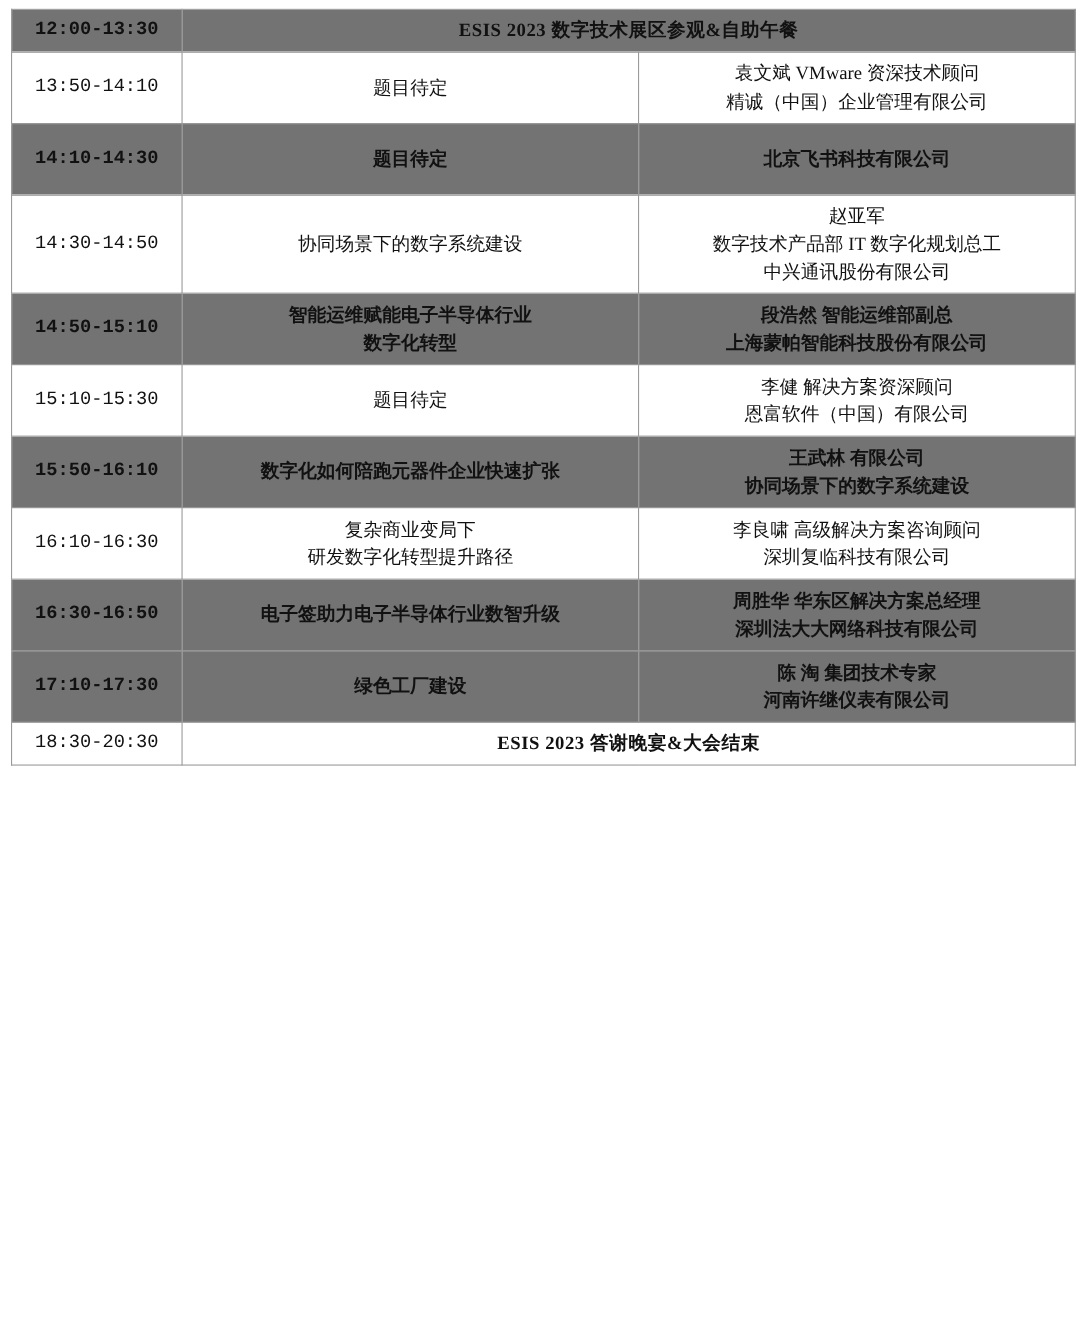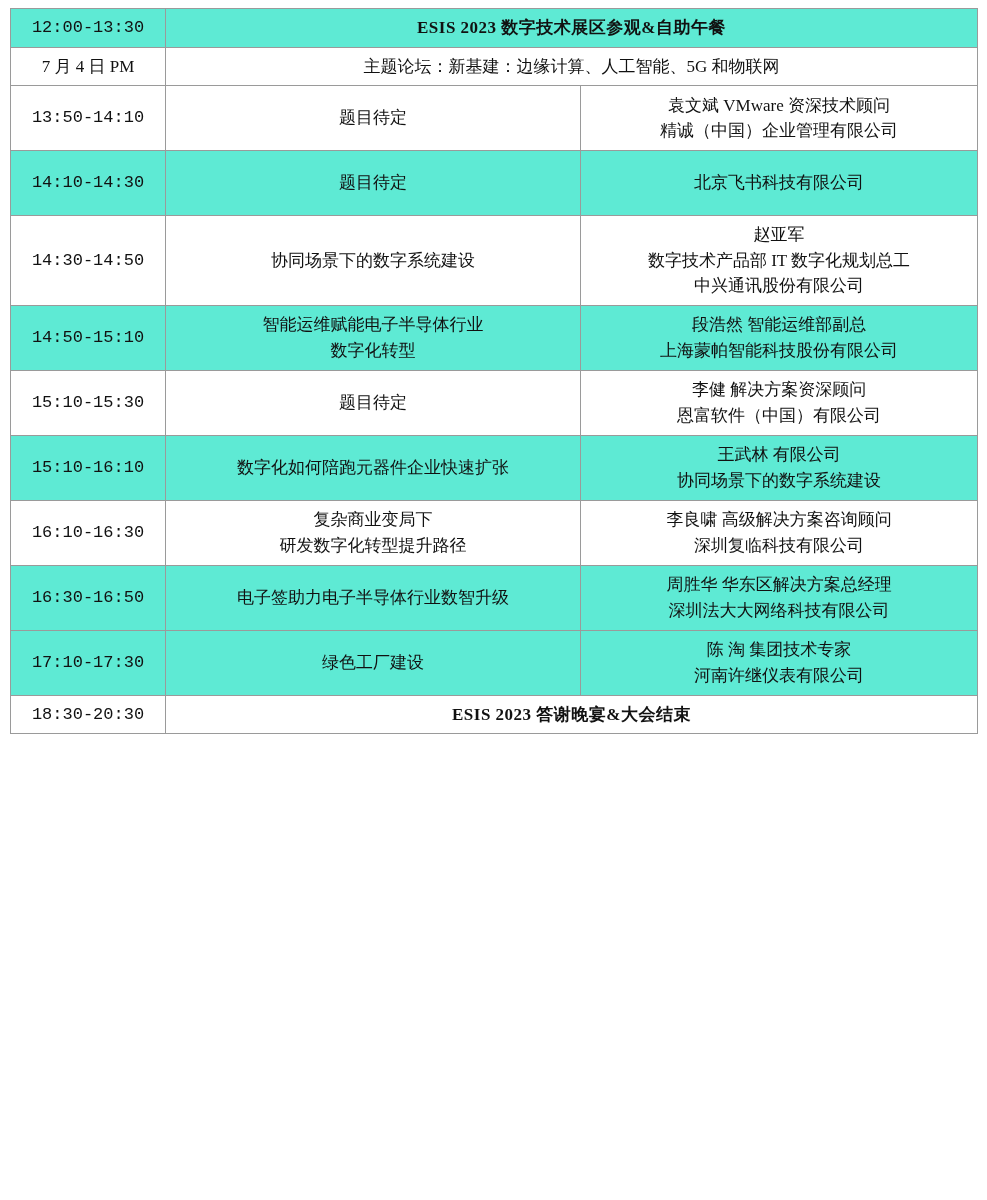--- a/index.html
+++ b/index.html
@@ -40,21 +40,22 @@
   td.time {
     font-family: "Liberation Mono", "DejaVu Sans Mono", monospace;
     font-size: 16.5px;
     letter-spacing: 0px;
   }
   td.time-cn {
     font-family: "Liberation Serif", "DejaVu Serif", serif;
     font-size: 17px;
   }
   tr.shade td {
-    background: #5eead4;
+    background: #737373;
+    font-weight: bold;
   }
   tr.plain td {
     background: #ffffff;
   }
   td.banner {
     font-weight: bold;
     font-size: 18px;
     letter-spacing: 0.5px;
   }
   td.forum {
@@ -70,24 +71,20 @@
   <table class="agenda">
     <colgroup>
       <col class="c-time">
       <col class="c-topic">
       <col class="c-speaker">
     </colgroup>
     <tbody id="agenda-body">
         <tr class="shade">
           <td class="time">12:00-13:30</td>
           <td colspan="2" class="banner">ESIS 2023 数字技术展区参观&amp;自助午餐</td>
-        </tr>
-        <tr class="plain">
-          <td class="time-cn">7 月 4 日 PM</td>
-          <td colspan="2" class="forum">主题论坛：新基建：边缘计算、人工智能、5G 和物联网</td>
         </tr>
         <tr class="plain tall">
           <td class="time">13:50-14:10</td>
           <td>
             <span class="line">题目待定</span>
           </td>
           <td>
             <span class="line">袁文斌  VMware 资深技术顾问</span>
             <span class="line">精诚（中国）企业管理有限公司</span>
           </td>
@@ -127,21 +124,21 @@
           <td class="time">15:10-15:30</td>
           <td>
             <span class="line">题目待定</span>
           </td>
           <td>
             <span class="line">李健  解决方案资深顾问</span>
             <span class="line">恩富软件（中国）有限公司</span>
           </td>
         </tr>
         <tr class="shade tall">
-          <td class="time">15:10-16:10</td>
+          <td class="time">15:50-16:10</td>
           <td>
             <span class="line">数字化如何陪跑元器件企业快速扩张</span>
           </td>
           <td>
             <span class="line">王武林   有限公司</span>
             <span class="line">协同场景下的数字系统建设</span>
           </td>
         </tr>
         <tr class="plain tall">
           <td class="time">16:10-16:30</td>

